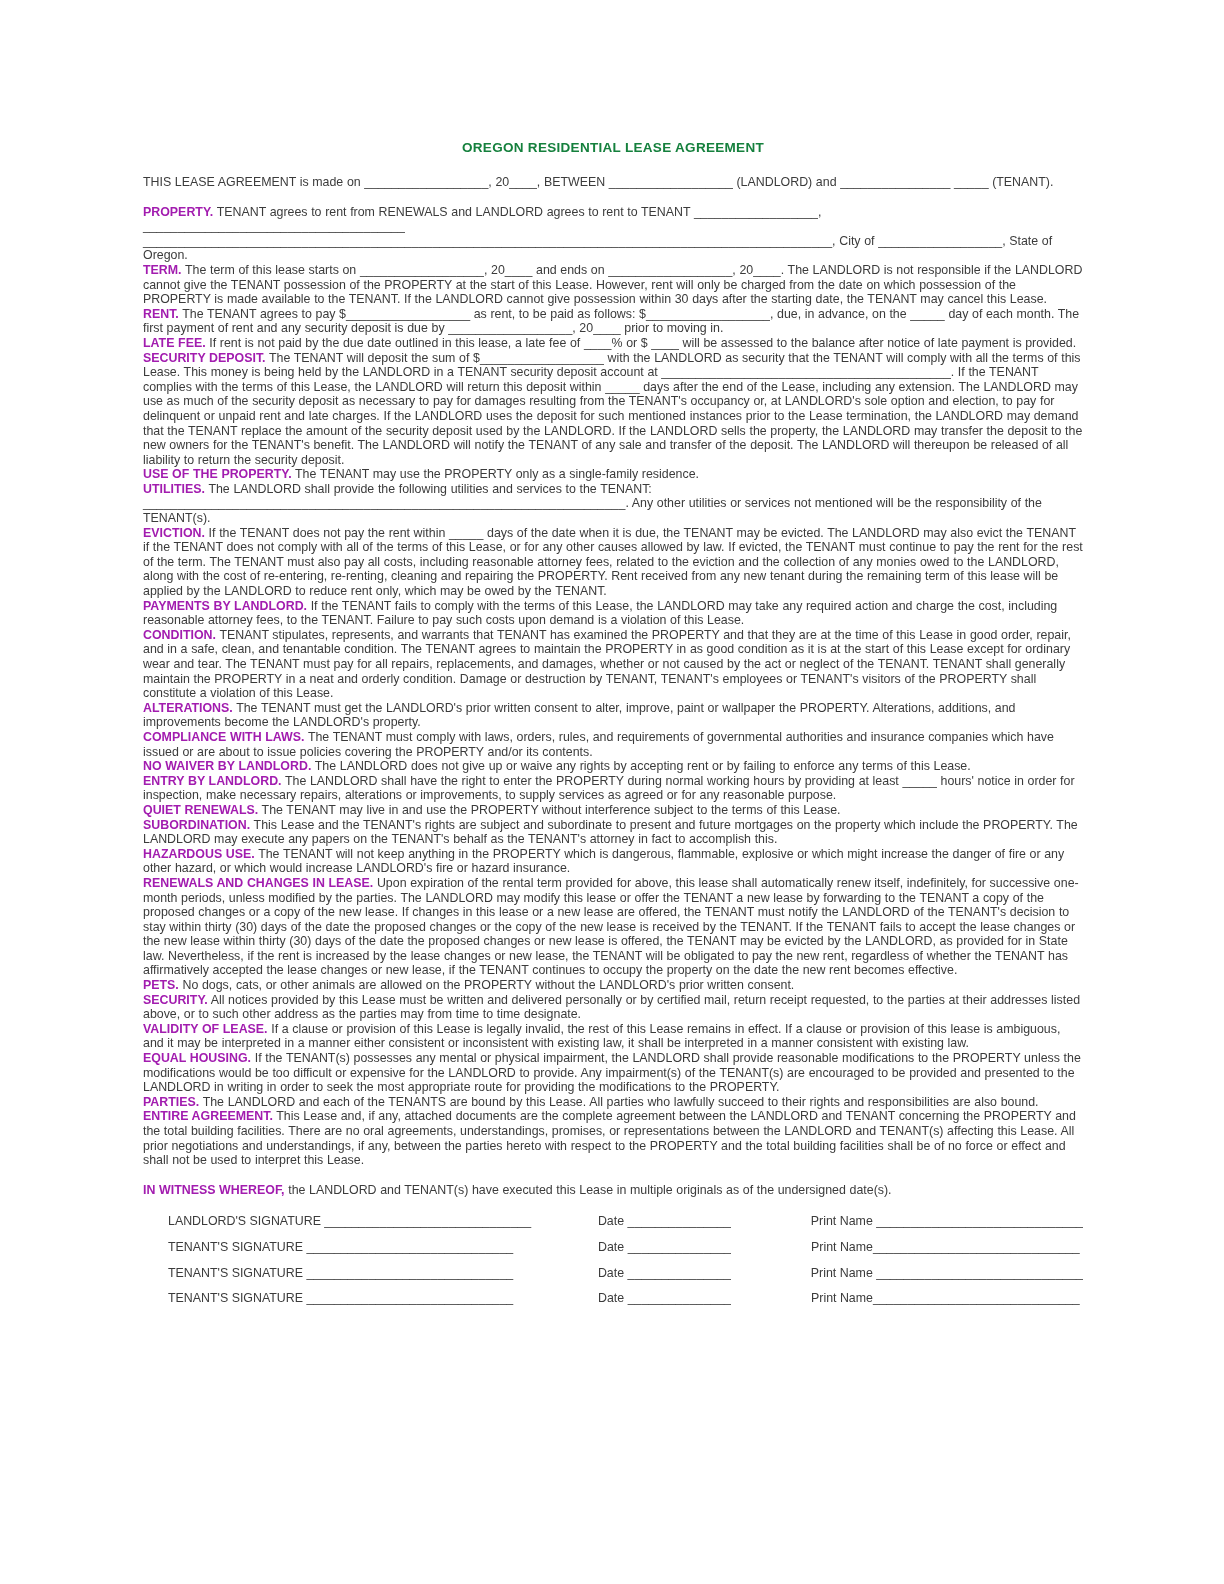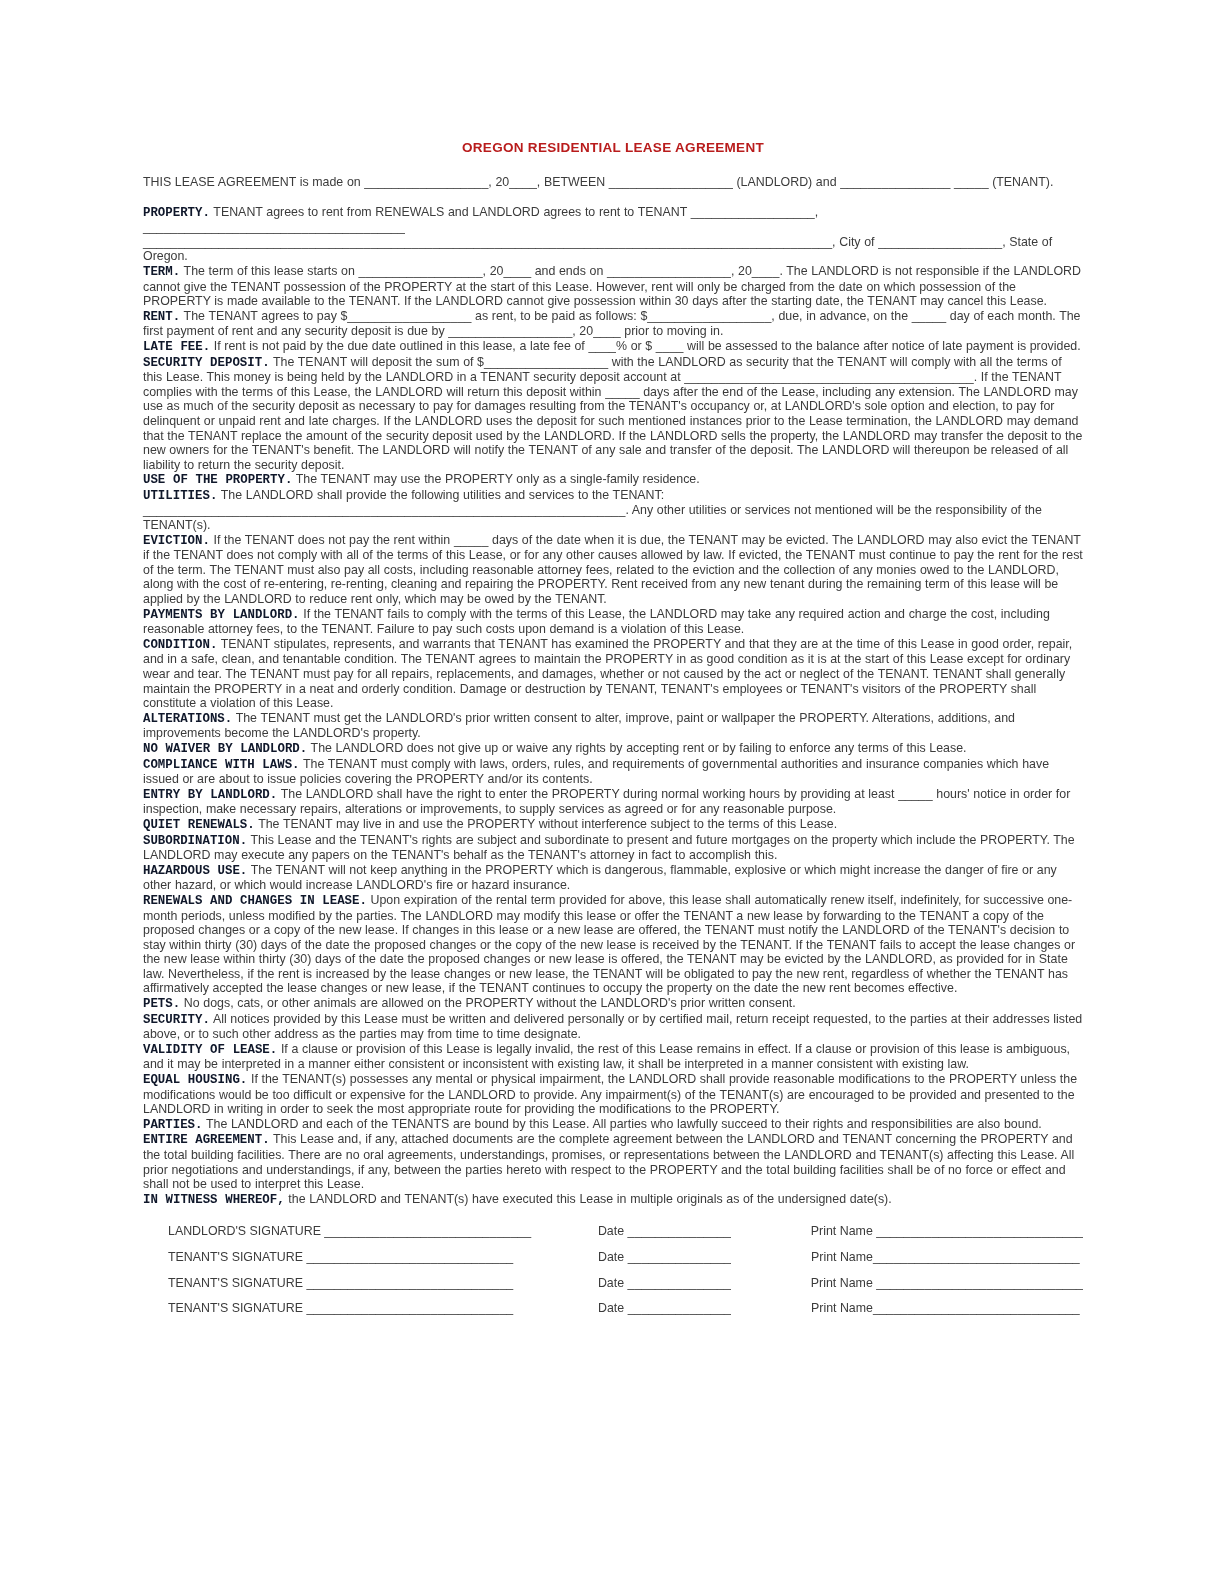--- a/index.html
+++ b/index.html
@@ -18,38 +18,38 @@
   .page {
     position: absolute;
     left: 143px;
     top: 140px;
     width: 940px;
   }
   .doc-title {
     font-size: 13.5px;
     font-weight: bold;
     text-align: center;
-    color: #b91c1c;
+    color: #15803d;
     letter-spacing: 0.3px;
     margin: 0 0 20px 0;
   }
   p.para {
     margin: 0;
     font-size: 12.4px;
     line-height: 14.6px;
     word-spacing: 0.2px;
   }
   p.intro {
     margin-bottom: 15px;
   }
   p.para b {
-    color: #0f172a;
-    font-family: Liberation Mono, monospace;
+    color: #a21caf;
   }
   p.witness {
+    margin-top: 15px;
   }
   .sig-block {
     margin-top: 17px;
     padding-left: 25px;
   }
   .sig-row {
     display: flex;
     align-items: baseline;
     font-size: 12.4px;
     line-height: 14.6px;
@@ -74,22 +74,22 @@
       <p class="para sec"><b>TERM.</b><span> The term of this lease starts on __________________, 20____ and ends on __________________, 20____. The LANDLORD is not responsible if the LANDLORD cannot give the TENANT possession of the PROPERTY at the start of this Lease. However, rent will only be charged from the date on which possession of the PROPERTY is made available to the TENANT. If the LANDLORD cannot give possession within 30 days after the starting date, the TENANT may cancel this Lease.</span></p>
       <p class="para sec"><b>RENT.</b><span> The TENANT agrees to pay $__________________ as rent, to be paid as follows: $__________________, due, in advance, on the _____ day of each month. The first payment of rent and any security deposit is due by __________________, 20____ prior to moving in.</span></p>
       <p class="para sec"><b>LATE FEE.</b><span> If rent is not paid by the due date outlined in this lease, a late fee of ____% or $ ____ will be assessed to the balance after notice of late payment is provided.</span></p>
       <p class="para sec"><b>SECURITY DEPOSIT.</b><span> The TENANT will deposit the sum of $__________________ with the LANDLORD as security that the TENANT will comply with all the terms of this Lease. This money is being held by the LANDLORD in a TENANT security deposit account at __________________________________________. If the TENANT complies with the terms of this Lease, the LANDLORD will return this deposit within _____ days after the end of the Lease, including any extension. The LANDLORD may use as much of the security deposit as necessary to pay for damages resulting from the TENANT's occupancy or, at LANDLORD's sole option and election, to pay for delinquent or unpaid rent and late charges. If the LANDLORD uses the deposit for such mentioned instances prior to the Lease termination, the LANDLORD may demand that the TENANT replace the amount of the security deposit used by the LANDLORD. If the LANDLORD sells the property, the LANDLORD may transfer the deposit to the new owners for the TENANT's benefit. The LANDLORD will notify the TENANT of any sale and transfer of the deposit. The LANDLORD will thereupon be released of all liability to return the security deposit.</span></p>
       <p class="para sec"><b>USE OF THE PROPERTY.</b><span> The TENANT may use the PROPERTY only as a single-family residence.</span></p>
       <p class="para sec"><b>UTILITIES.</b><span> The LANDLORD shall provide the following utilities and services to the TENANT: ______________________________________________________________________. Any other utilities or services not mentioned will be the responsibility of the TENANT(s).</span></p>
       <p class="para sec"><b>EVICTION.</b><span> If the TENANT does not pay the rent within _____ days of the date when it is due, the TENANT may be evicted. The LANDLORD may also evict the TENANT if the TENANT does not comply with all of the terms of this Lease, or for any other causes allowed by law. If evicted, the TENANT must continue to pay the rent for the rest of the term. The TENANT must also pay all costs, including reasonable attorney fees, related to the eviction and the collection of any monies owed to the LANDLORD, along with the cost of re-entering, re-renting, cleaning and repairing the PROPERTY. Rent received from any new tenant during the remaining term of this lease will be applied by the LANDLORD to reduce rent only, which may be owed by the TENANT.</span></p>
       <p class="para sec"><b>PAYMENTS BY LANDLORD.</b><span> If the TENANT fails to comply with the terms of this Lease, the LANDLORD may take any required action and charge the cost, including reasonable attorney fees, to the TENANT. Failure to pay such costs upon demand is a violation of this Lease.</span></p>
       <p class="para sec"><b>CONDITION.</b><span> TENANT stipulates, represents, and warrants that TENANT has examined the PROPERTY and that they are at the time of this Lease in good order, repair, and in a safe, clean, and tenantable condition. The TENANT agrees to maintain the PROPERTY in as good condition as it is at the start of this Lease except for ordinary wear and tear. The TENANT must pay for all repairs, replacements, and damages, whether or not caused by the act or neglect of the TENANT. TENANT shall generally maintain the PROPERTY in a neat and orderly condition. Damage or destruction by TENANT, TENANT's employees or TENANT's visitors of the PROPERTY shall constitute a violation of this Lease.</span></p>
       <p class="para sec"><b>ALTERATIONS.</b><span> The TENANT must get the LANDLORD's prior written consent to alter, improve, paint or wallpaper the PROPERTY. Alterations, additions, and improvements become the LANDLORD's property.</span></p>
+      <p class="para sec"><b>COMPLIANCE WITH LAWS.</b><span> The TENANT must comply with laws, orders, rules, and requirements of governmental authorities and insurance companies which have issued or are about to issue policies covering the PROPERTY and/or its contents.</span></p>
       <p class="para sec"><b>NO WAIVER BY LANDLORD.</b><span> The LANDLORD does not give up or waive any rights by accepting rent or by failing to enforce any terms of this Lease.</span></p>
-      <p class="para sec"><b>COMPLIANCE WITH LAWS.</b><span> The TENANT must comply with laws, orders, rules, and requirements of governmental authorities and insurance companies which have issued or are about to issue policies covering the PROPERTY and/or its contents.</span></p>
       <p class="para sec"><b>ENTRY BY LANDLORD.</b><span> The LANDLORD shall have the right to enter the PROPERTY during normal working hours by providing at least _____ hours' notice in order for inspection, make necessary repairs, alterations or improvements, to supply services as agreed or for any reasonable purpose.</span></p>
       <p class="para sec"><b>QUIET RENEWALS.</b><span> The TENANT may live in and use the PROPERTY without interference subject to the terms of this Lease.</span></p>
       <p class="para sec"><b>SUBORDINATION.</b><span> This Lease and the TENANT's rights are subject and subordinate to present and future mortgages on the property which include the PROPERTY. The LANDLORD may execute any papers on the TENANT's behalf as the TENANT's attorney in fact to accomplish this.</span></p>
       <p class="para sec"><b>HAZARDOUS USE.</b><span> The TENANT will not keep anything in the PROPERTY which is dangerous, flammable, explosive or which might increase the danger of fire or any other hazard, or which would increase LANDLORD's fire or hazard insurance.</span></p>
       <p class="para sec"><b>RENEWALS AND CHANGES IN LEASE.</b><span> Upon expiration of the rental term provided for above, this lease shall automatically renew itself, indefinitely, for successive one-month periods, unless modified by the parties. The LANDLORD may modify this lease or offer the TENANT a new lease by forwarding to the TENANT a copy of the proposed changes or a copy of the new lease. If changes in this lease or a new lease are offered, the TENANT must notify the LANDLORD of the TENANT's decision to stay within thirty (30) days of the date the proposed changes or the copy of the new lease is received by the TENANT. If the TENANT fails to accept the lease changes or the new lease within thirty (30) days of the date the proposed changes or new lease is offered, the TENANT may be evicted by the LANDLORD, as provided for in State law. Nevertheless, if the rent is increased by the lease changes or new lease, the TENANT will be obligated to pay the new rent, regardless of whether the TENANT has affirmatively accepted the lease changes or new lease, if the TENANT continues to occupy the property on the date the new rent becomes effective.</span></p>
       <p class="para sec"><b>PETS.</b><span> No dogs, cats, or other animals are allowed on the PROPERTY without the LANDLORD's prior written consent.</span></p>
       <p class="para sec"><b>SECURITY.</b><span> All notices provided by this Lease must be written and delivered personally or by certified mail, return receipt requested, to the parties at their addresses listed above, or to such other address as the parties may from time to time designate.</span></p>
       <p class="para sec"><b>VALIDITY OF LEASE.</b><span> If a clause or provision of this Lease is legally invalid, the rest of this Lease remains in effect. If a clause or provision of this lease is ambiguous, and it may be interpreted in a manner either consistent or inconsistent with existing law, it shall be interpreted in a manner consistent with existing law.</span></p>
       <p class="para sec"><b>EQUAL HOUSING.</b><span> If the TENANT(s) possesses any mental or physical impairment, the LANDLORD shall provide reasonable modifications to the PROPERTY unless the modifications would be too difficult or expensive for the LANDLORD to provide. Any impairment(s) of the TENANT(s) are encouraged to be provided and presented to the LANDLORD in writing in order to seek the most appropriate route for providing the modifications to the PROPERTY.</span></p>
       <p class="para sec"><b>PARTIES.</b><span> The LANDLORD and each of the TENANTS are bound by this Lease. All parties who lawfully succeed to their rights and responsibilities are also bound.</span></p>

